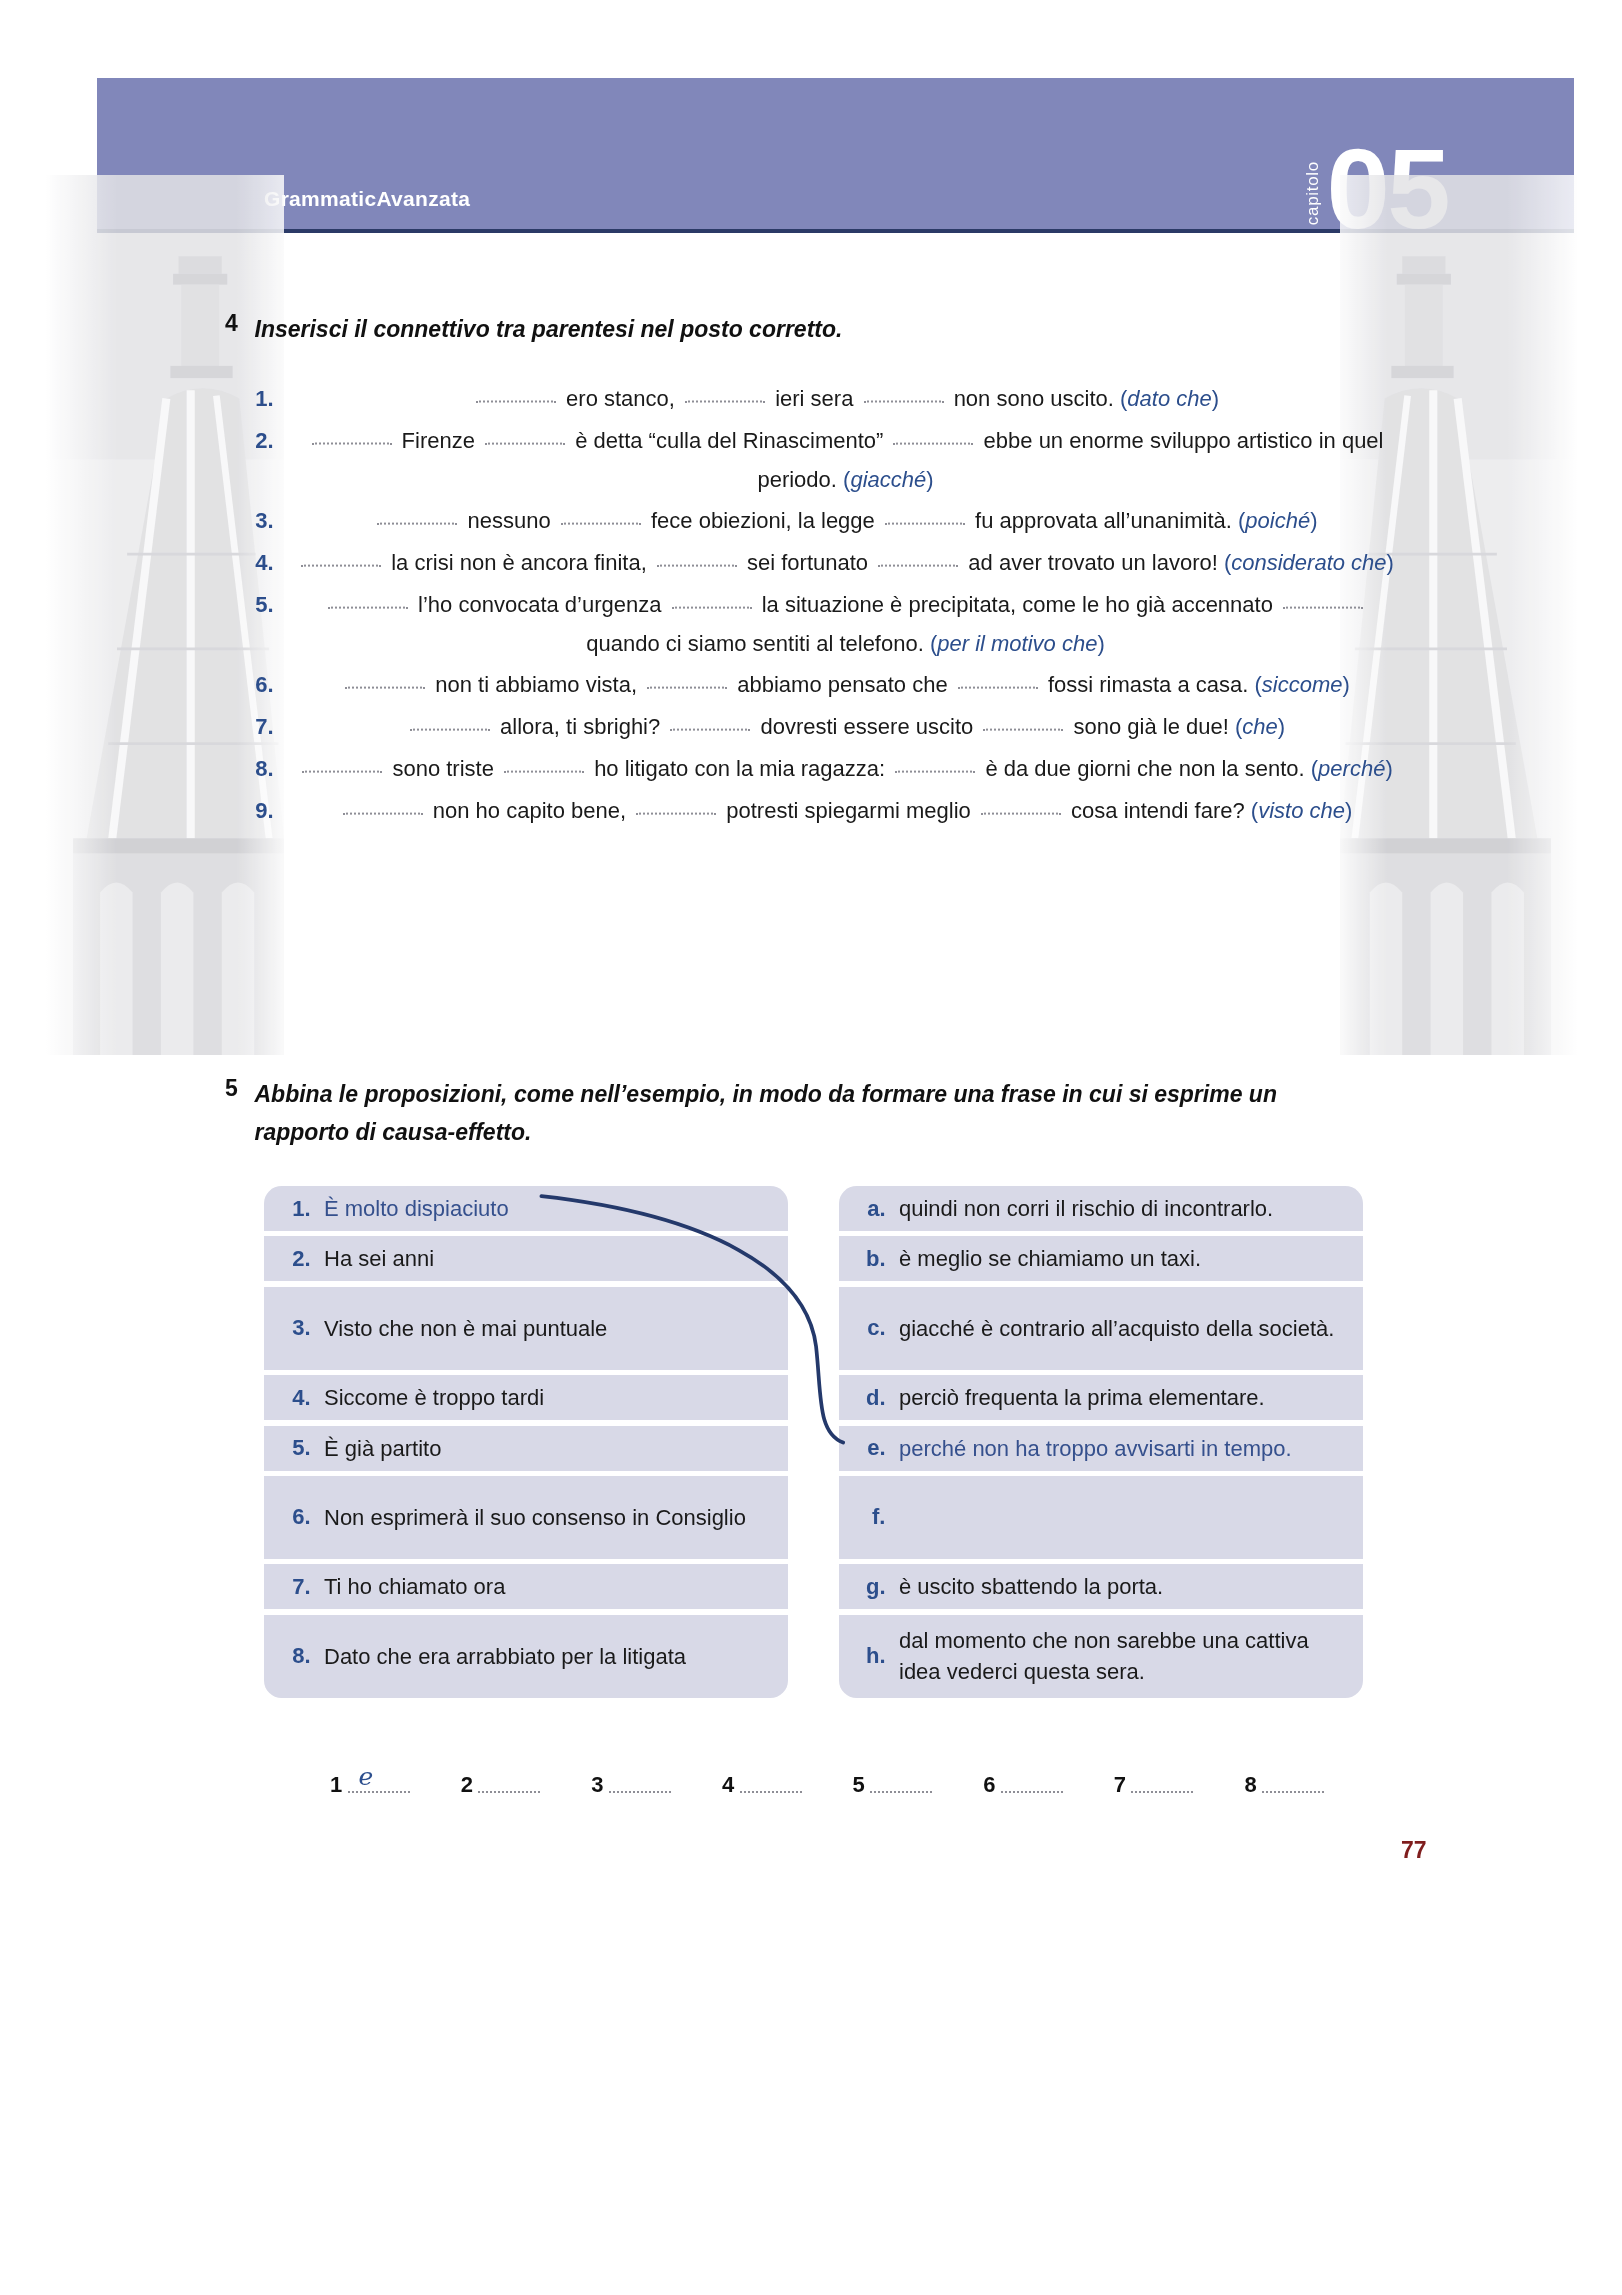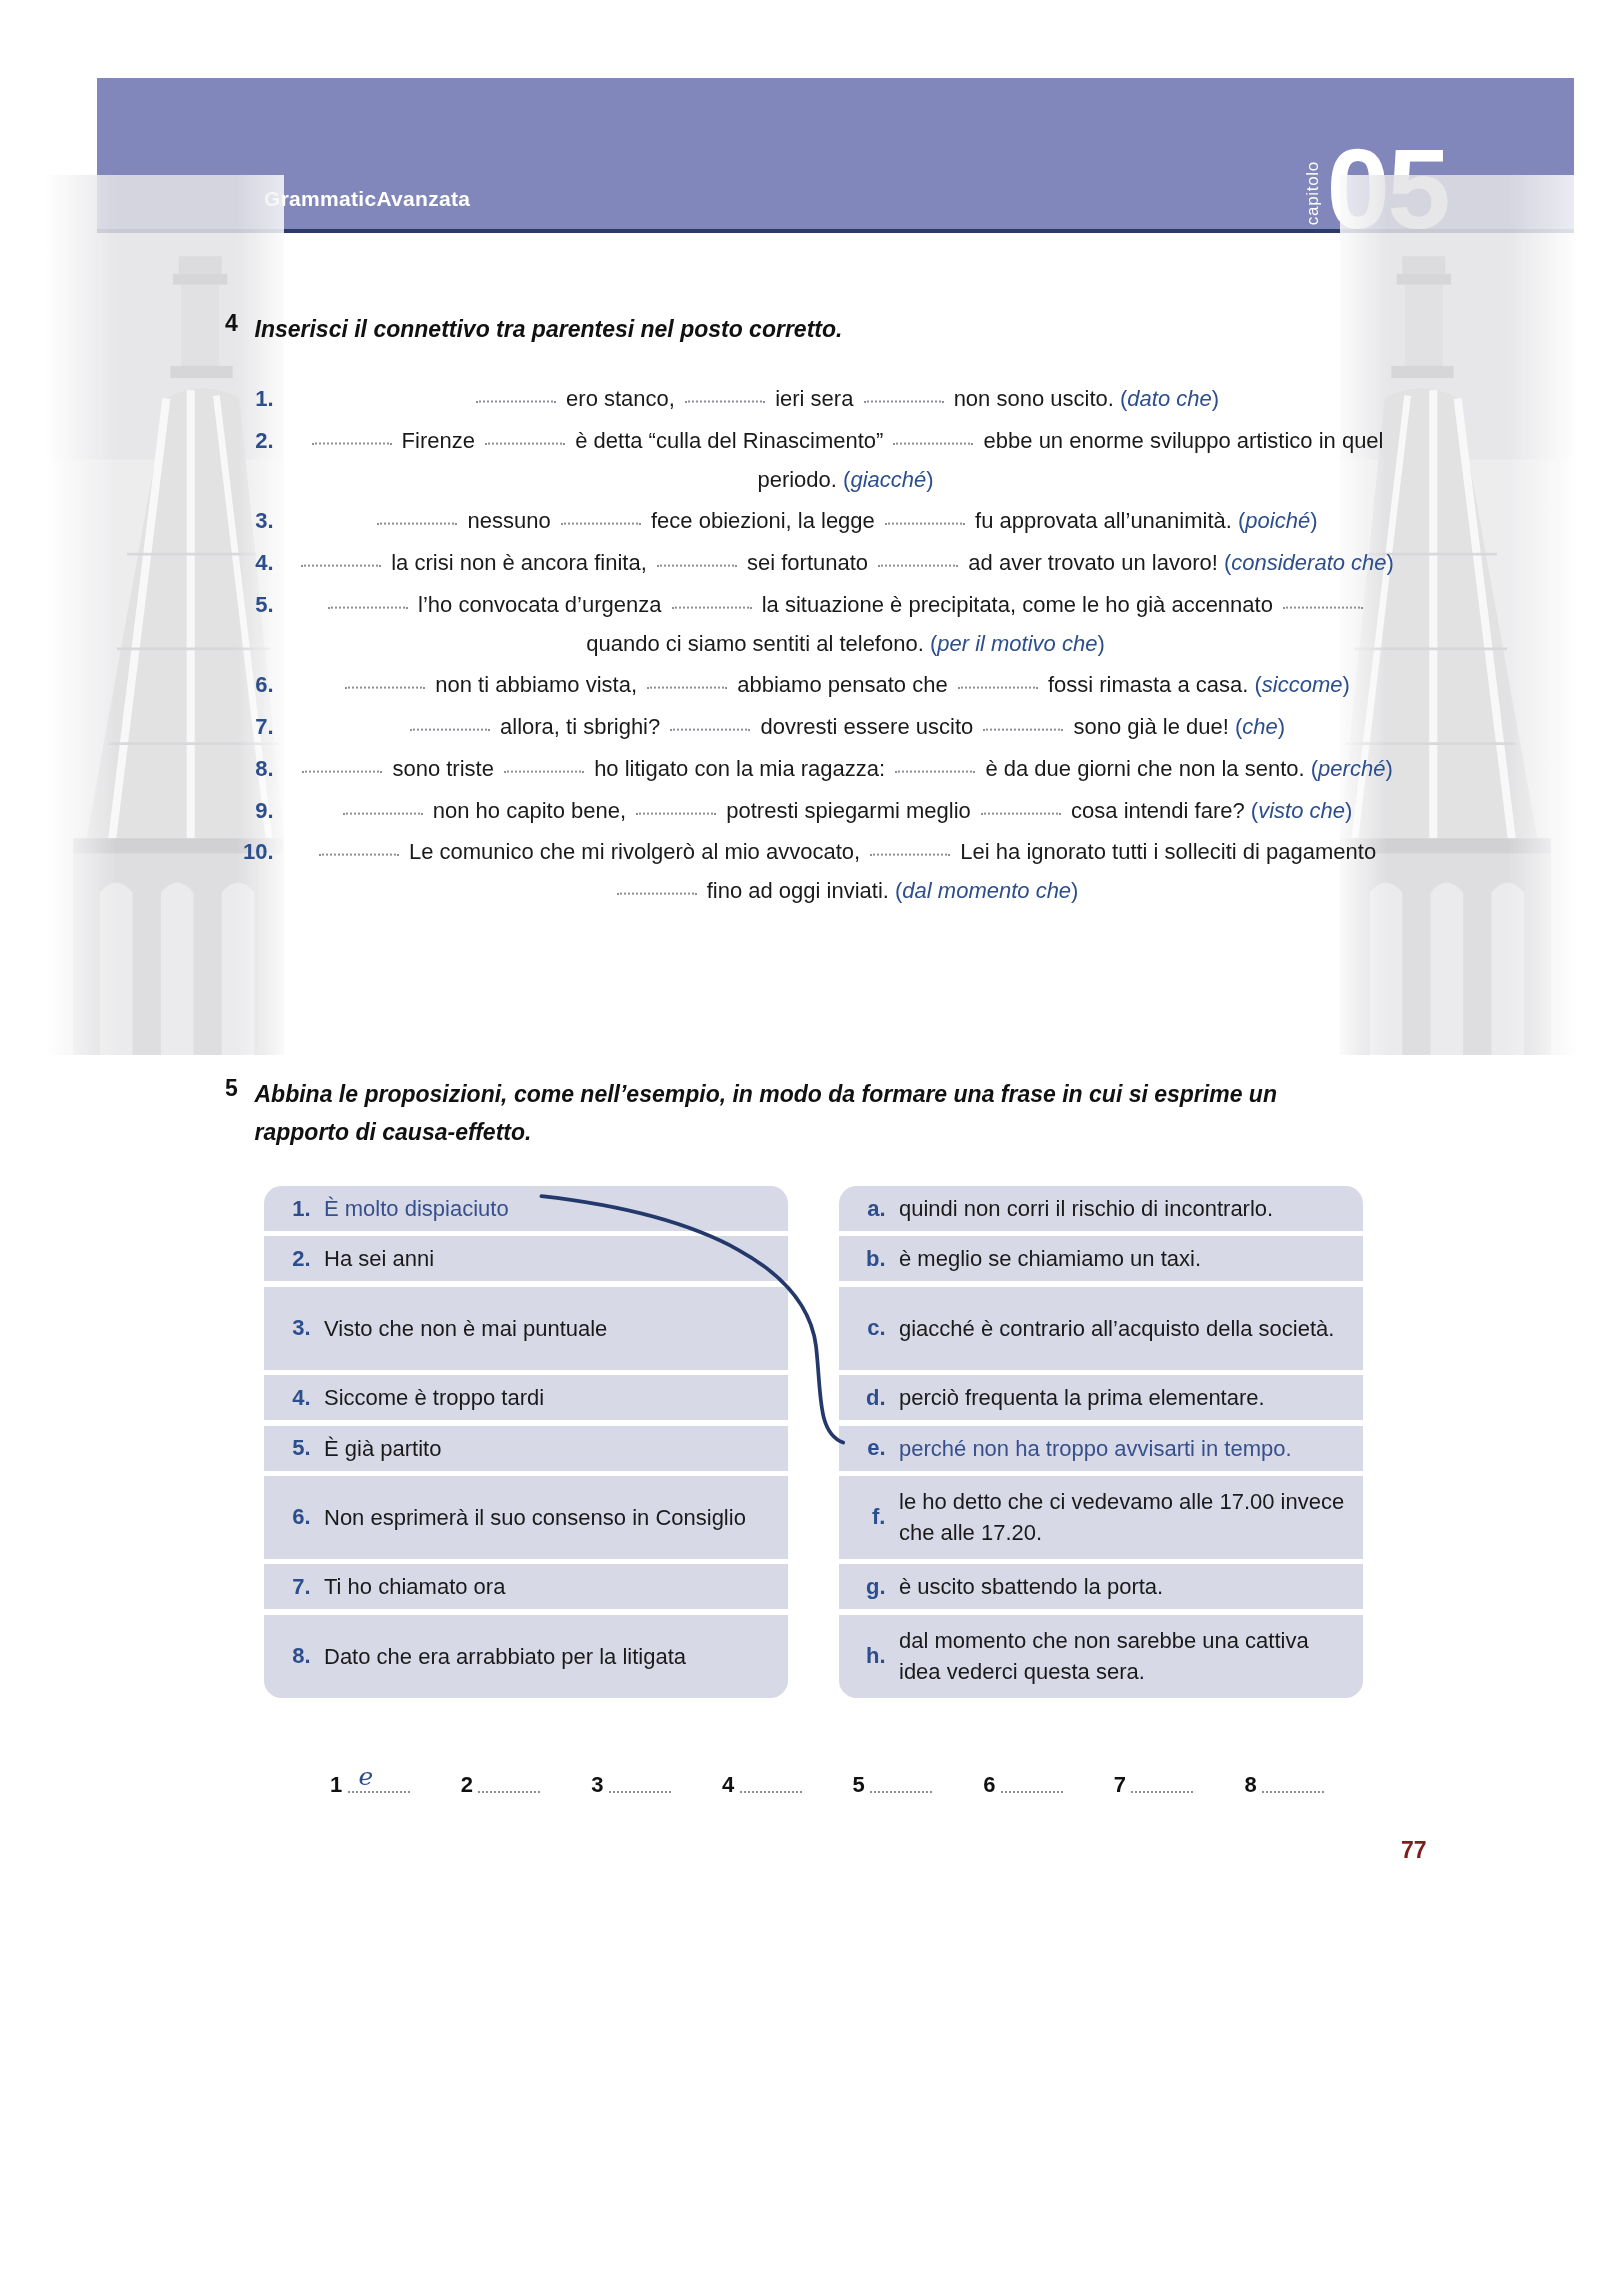--- a/index.html
+++ b/index.html
@@ -193,24 +193,20 @@
         <p class="txt"><span class="blank"></span> allora, ti sbrighi? <span class="blank"></span> dovresti essere uscito <span class="blank"></span> sono già le due! <span class="conn">(<i>che</i>)</span></p>
       </li>
       <li class="ex4-item">
         <span class="num">8.</span>
         <p class="txt"><span class="blank"></span> sono triste <span class="blank"></span> ho litigato con la mia ragazza: <span class="blank"></span> è da due giorni che non la sento. <span class="conn">(<i>perché</i>)</span></p>
       </li>
       <li class="ex4-item">
         <span class="num">9.</span>
         <p class="txt"><span class="blank"></span> non ho capito bene, <span class="blank"></span> potresti spiegarmi meglio <span class="blank"></span> cosa intendi fare? <span class="conn">(<i>visto che</i>)</span></p>
       </li>
-      <li class="ex4-item">
-        <span class="num">10.</span>
-        <p class="txt"><span class="blank"></span> Le comunico che mi rivolgerò al mio avvocato, <span class="blank"></span> Lei ha ignorato tutti i solleciti di pagamento <span class="blank"></span> fino ad oggi inviati. <span class="conn">(<i>dal momento che</i>)</span></p>
-      </li>
     </ol>
 </section>
 
 <section class="exercise" id="ex5">
   <div class="ex-head">
     <span class="ex-no">5</span>
     <h2>Abbina le proposizioni, come nell’esempio, in modo da formare una frase in cui si esprime un rapporto di causa-effetto.</h2>
   </div>
   <div class="match">
     <div class="mcol" id="ex5-left">
@@ -263,21 +259,20 @@
         <div class="mrow">
           <span class="rnum">d.</span>
           <span class="rtxt">perciò frequenta la prima elementare.</span>
         </div>
         <div class="mrow example">
           <span class="rnum">e.</span>
           <span class="rtxt">perché non ha troppo avvisarti in tempo.</span>
         </div>
         <div class="mrow tall">
           <span class="rnum">f.</span>
-          <span class="rtxt">le ho detto che ci vedevamo alle 17.00 invece che alle 17.20.</span>
         </div>
         <div class="mrow">
           <span class="rnum">g.</span>
           <span class="rtxt">è uscito sbattendo la porta.</span>
         </div>
         <div class="mrow tall">
           <span class="rnum">h.</span>
           <span class="rtxt">dal momento che non sarebbe una cattiva idea vederci questa sera.</span>
         </div>
       </div>

